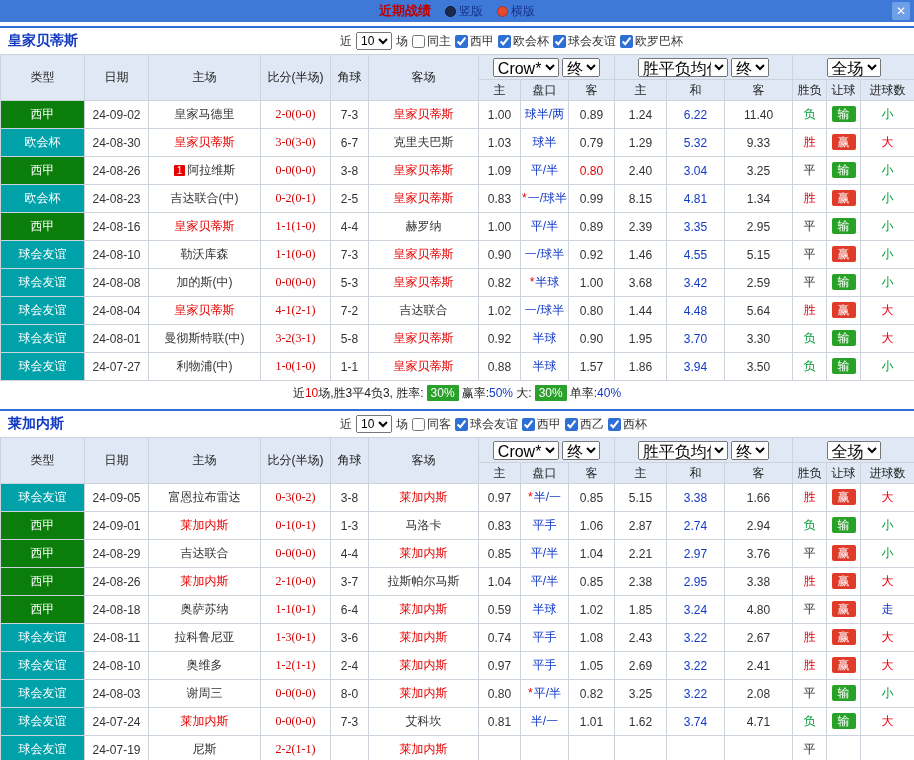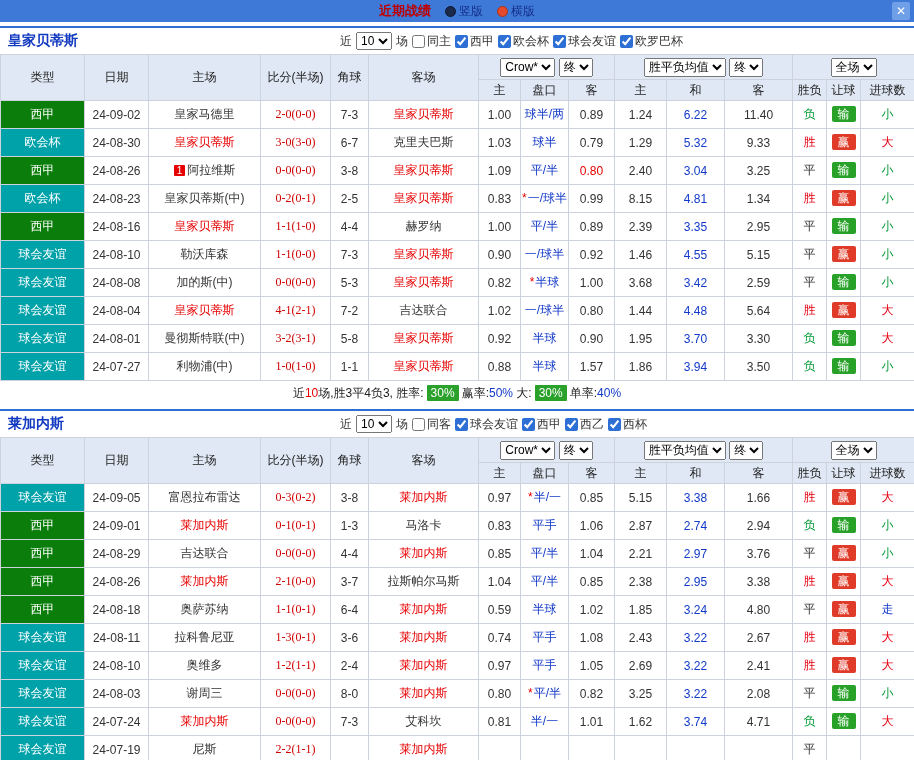--- a/index.html
+++ b/index.html
@@ -29,21 +29,21 @@
   .filter{position:absolute;left:340px;display:flex;align-items:center;gap:4px;color:#333;}
   .filter select{font-size:12px;height:18px;}
   .filter label{display:inline-flex;align-items:center;gap:1px;cursor:pointer;}
   input[type=checkbox]{width:13px;height:13px;accent-color:#2e6fd6;margin:0 1px 0 0;}
   
   table{border-collapse:collapse;table-layout:fixed;width:914px;}
   th,td{border:1px solid #ccd3dd;text-align:center;overflow:hidden;white-space:nowrap;padding:0;}
   thead th{background:#dfe8f4;font-weight:normal;color:#222;font-size:12px;}
   thead tr.grp th{height:24px;}
   thead tr.sub th{height:20px;}
-  thead select{font-size:12px;height:19px;max-width:90px;}
+  thead select{font-size:16px;height:19px;max-width:90px;}
   tbody td{height:27px;background:#fff;font-size:12px;}
   td.league{color:#fff;}
   .focus{color:#e60000;}
   .score{color:#d10000;font-family:Liberation Serif, serif;}
   .hc{color:#1239c8;margin-left:44px;}
   .blue{color:#1239c8;}
   .star{color:#e60000;margin-right:1px;}
   .hbadge{background:#e60000;color:#fff;font-size:10px;padding:0 3px;margin-right:2px;border-radius:1px;}
   .rbadge{color:#fff;padding:1px 6px;border-radius:2px;font-size:12px;}
   
@@ -195,21 +195,21 @@
           <td>2.40</td>
           <td class="blue">3.04</td>
           <td>3.25</td>
           <td style="color:#333333">平</td>
           <td><span class="rbadge" style="background:#27a127">输</span></td>
           <td style="color:#009933">小</td>
         </tr>
         <tr>
           <td class="league" style="background:#00a2aa">欧会杯</td>
           <td>24-08-23</td>
-          <td class="">皇家贝蒂斯(中)</td>
+          <td class="">吉达联合(中)</td>
           <td class="score">0-2(0-1)</td>
           <td>2-5</td>
           <td class="focus">皇家贝蒂斯</td>
           <td>0.83</td>
           <td class="hc"><span class="star">*</span>一/球半</td>
           <td>0.99</td>
           <td>8.15</td>
           <td class="blue">4.81</td>
           <td>1.34</td>
           <td style="color:#e60012">胜</td>

